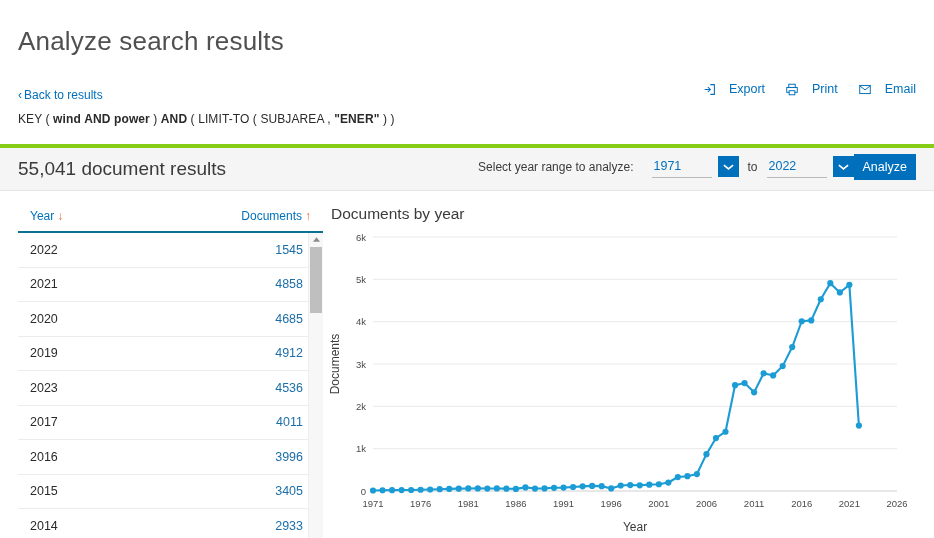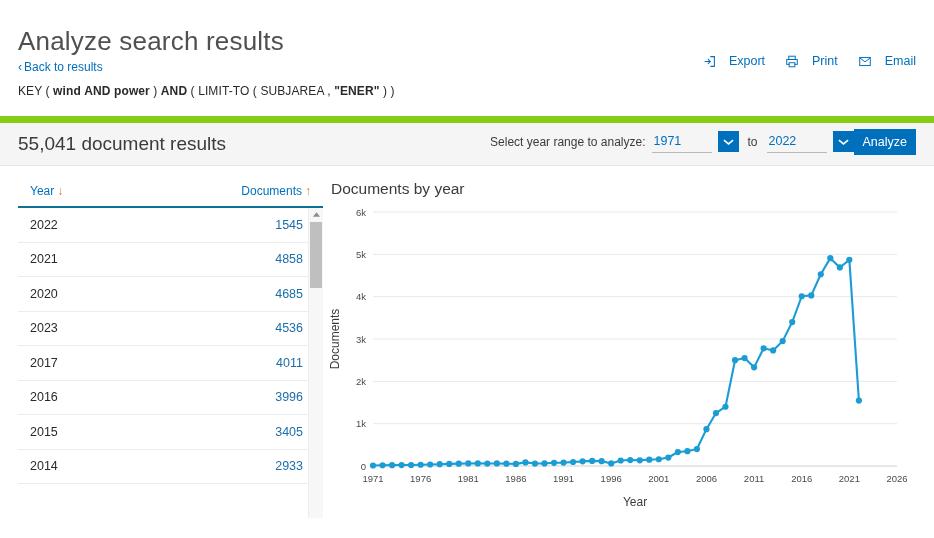--- a/index.html
+++ b/index.html
@@ -21,20 +21,21 @@
     font-size: 26px;
     font-weight: 400;
     color: #505050;
     padding: 26px 0 0 18px;
     letter-spacing: .2px;
   }
 
   .sub-header {
     position: relative;
     padding: 0 18px;
+    margin-top: 28px;
   }
 
   .back-link {
     display: inline-block;
     color: #0170bc;
     font-size: 12px;
     text-decoration: none;
     cursor: pointer;
   }
   .back-link .chev { font-size: 12px; margin-right: 2px; }
@@ -63,21 +64,21 @@
     font-size: 12.5px;
     cursor: pointer;
     text-decoration: none;
   }
   .tool-btn svg { display: block; }
 
   
   .results-bar {
     margin-top: 18px;
     background: #f5f5f5;
-    border-top: 7px solid #84cc16;
+    border-top: 4px solid #84cc16;
     border-bottom: 1px solid #e6e6e6;
     height: 42px;
     display: flex;
     align-items: center;
     padding: 0 18px;
     position: relative;
   }
   .results-count {
     font-size: 19px;
     color: #3b3b3b;
@@ -87,21 +88,21 @@
     position: absolute;
     right: 18px;
     top: 6px;
     display: flex;
     align-items: center;
     gap: 0px;
   }
   .yr-label {
     font-size: 12px;
     color: #3b3b3b;
-    margin-right: 6px;
+    margin-right: 18px;
   }
   .yr-select {
     display: flex;
     align-items: flex-end;
   }
   .yr-value {
     width: 56px;
     font-size: 12.5px;
     color: #0170bc;
     border-bottom: 1px solid #b9b9b9;
@@ -328,20 +329,24 @@
             <span class="yr">2022</span>
             <span class="cnt">1545</span>
           </div>
           <div class="trow">
             <span class="yr">2021</span>
             <span class="cnt">4858</span>
           </div>
           <div class="trow">
             <span class="yr">2020</span>
             <span class="cnt">4685</span>
+          </div>
+          <div class="trow">
+            <span class="yr">2019</span>
+            <span class="cnt">4912</span>
           </div>
           <div class="trow">
             <span class="yr">2023</span>
             <span class="cnt">4536</span>
           </div>
           <div class="trow">
             <span class="yr">2017</span>
             <span class="cnt">4011</span>
           </div>
           <div class="trow">

